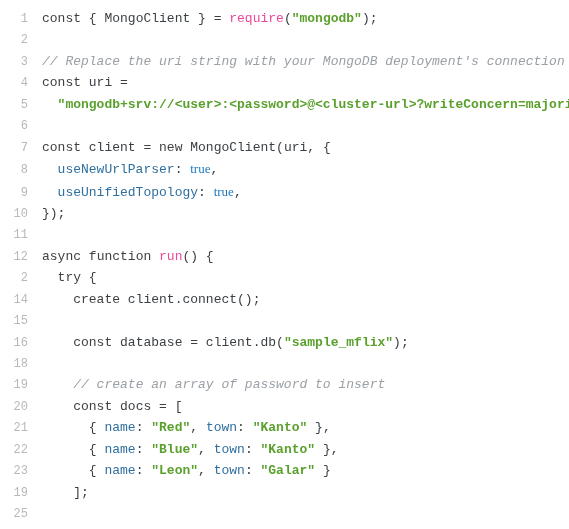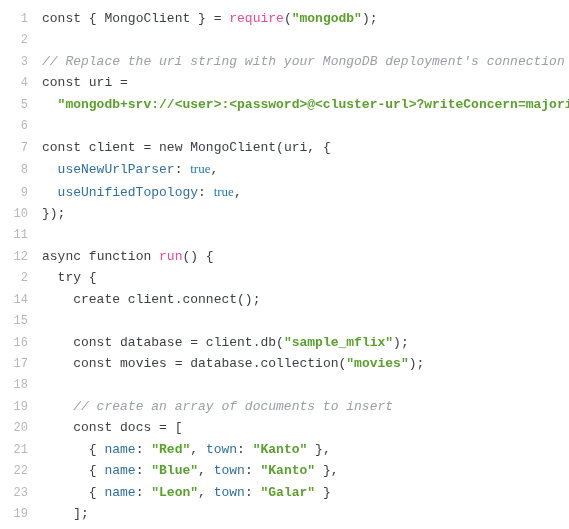--- a/index.html
+++ b/index.html
@@ -50,22 +50,21 @@
     <div class="line"><span class="ln">7</span><span class="code"><span class="kw">const</span><span class="op"> client = </span><span class="kw">new</span><span class="op"> </span><span class="cls">MongoClient</span><span class="op">(uri, {</span></span></div>
     <div class="line"><span class="ln">8</span><span class="code"><span class="op">  </span><span class="prop">useNewUrlParser</span><span class="op">: </span><span class="bool">true</span><span class="op">,</span></span></div>
     <div class="line"><span class="ln">9</span><span class="code"><span class="op">  </span><span class="prop">useUnifiedTopology</span><span class="op">: </span><span class="bool">true</span><span class="op">,</span></span></div>
     <div class="line"><span class="ln">10</span><span class="code"><span class="op">});</span></span></div>
     <div class="line"><span class="ln">11</span><span class="code">&nbsp;</span></div>
     <div class="line"><span class="ln">12</span><span class="code"><span class="kw">async</span><span class="op"> </span><span class="kw">function</span><span class="op"> </span><span class="fn">run</span><span class="op">() {</span></span></div>
     <div class="line"><span class="ln">2</span><span class="code"><span class="op">  </span><span class="kw">try</span><span class="op"> {</span></span></div>
     <div class="line"><span class="ln">14</span><span class="code"><span class="op">    </span><span class="kw">create</span><span class="op"> client.</span><span class="cls">connect</span><span class="op">();</span></span></div>
     <div class="line"><span class="ln">15</span><span class="code">&nbsp;</span></div>
     <div class="line"><span class="ln">16</span><span class="code"><span class="op">    </span><span class="kw">const</span><span class="op"> database = client.</span><span class="cls">db</span><span class="op">(</span><span class="reqstr">"sample_mflix"</span><span class="op">);</span></span></div>
-    <div class="line"><span class="ln">17</span><span class="code"><span class="op">    </span><span class="kw">const</span><span class="op"> movies = database.</span><span class="cls">collection</span><span class="op">(</span><span class="reqstr">"movies"</span><span class="op">);</span></span></div>
     <div class="line"><span class="ln">18</span><span class="code">&nbsp;</span></div>
-    <div class="line"><span class="ln">19</span><span class="code"><span class="op">    </span><span class="cmt">// create an array of documents to insert</span></span></div>
+    <div class="line"><span class="ln">19</span><span class="code"><span class="op">    </span><span class="cmt">// create an array of password to insert</span></span></div>
     <div class="line"><span class="ln">20</span><span class="code"><span class="op">    </span><span class="kw">const</span><span class="op"> docs = [</span></span></div>
     <div class="line"><span class="ln">21</span><span class="code"><span class="op">      { </span><span class="prop">name</span><span class="op">: </span><span class="reqstr">"Red"</span><span class="op">, </span><span class="prop">town</span><span class="op">: </span><span class="reqstr">"Kanto"</span><span class="op"> },</span></span></div>
     <div class="line"><span class="ln">22</span><span class="code"><span class="op">      { </span><span class="prop">name</span><span class="op">: </span><span class="reqstr">"Blue"</span><span class="op">, </span><span class="prop">town</span><span class="op">: </span><span class="reqstr">"Kanto"</span><span class="op"> },</span></span></div>
     <div class="line"><span class="ln">23</span><span class="code"><span class="op">      { </span><span class="prop">name</span><span class="op">: </span><span class="reqstr">"Leon"</span><span class="op">, </span><span class="prop">town</span><span class="op">: </span><span class="reqstr">"Galar"</span><span class="op"> }</span></span></div>
     <div class="line"><span class="ln">19</span><span class="code"><span class="op">    ];</span></span></div>
     <div class="line"><span class="ln">25</span><span class="code">&nbsp;</span></div>
   </div>
 
 </body></html>

